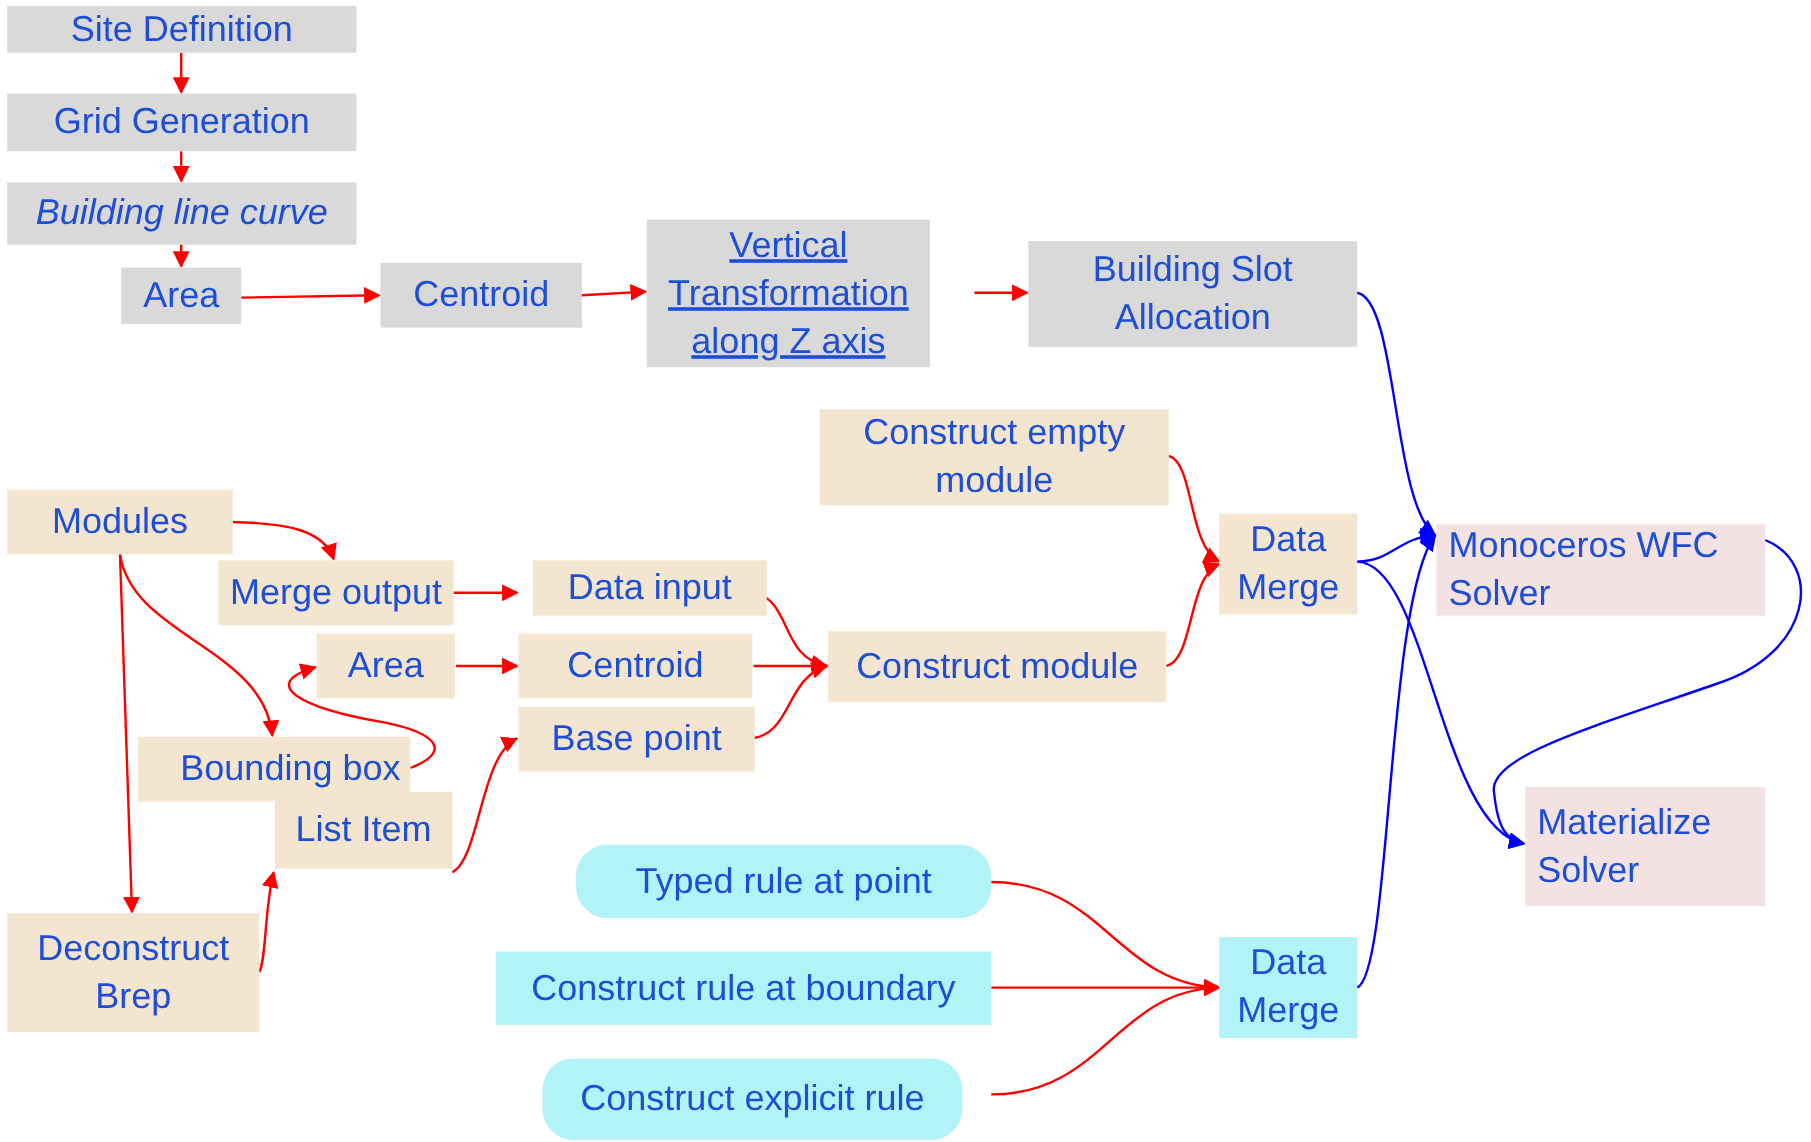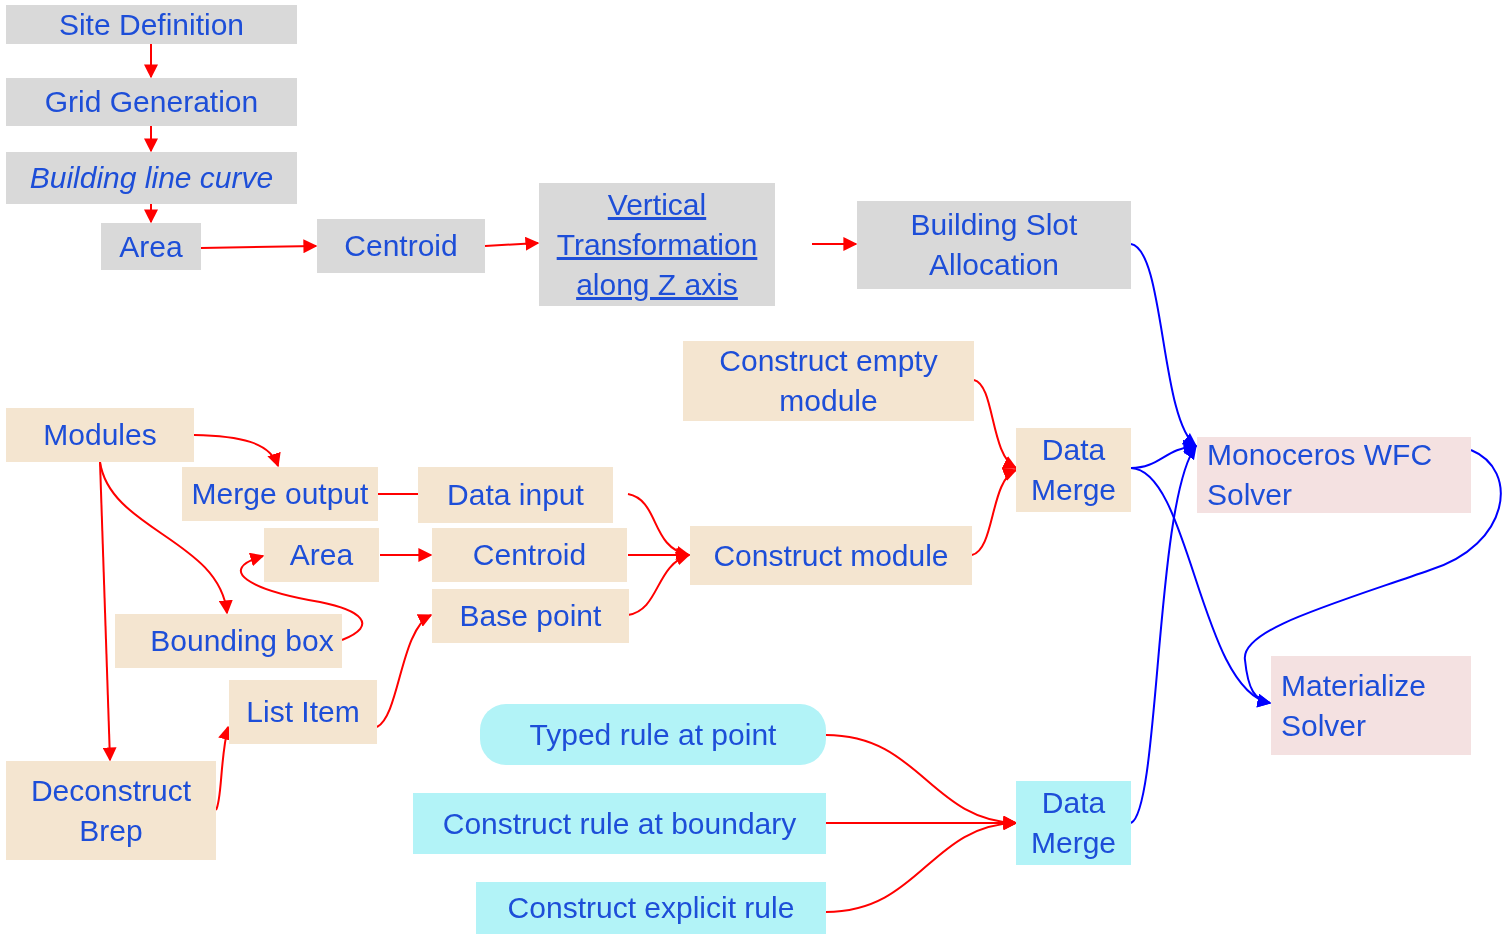--- a/index.html
+++ b/index.html
@@ -74,35 +74,35 @@
   <div class="node gray" style="left:539px;top:183px;width:236px;height:123px;text-decoration:underline;">Vertical
 Transformation
 along Z axis</div>
   <div class="node gray" style="left:857px;top:201px;width:274px;height:88px;">Building Slot
 Allocation</div>
 
   <div class="node beige" style="left:683px;top:341px;width:291px;height:80px;">Construct empty
 module</div>
   <div class="node beige" style="left:6px;top:408px;width:188px;height:54px;">Modules</div>
   <div class="node beige" style="left:182px;top:467px;width:196px;height:54px;">Merge output</div>
-  <div class="node beige" style="left:418px;top:467px;width:195px;height:56px;text-align:center;">Data input</div>
+  <div class="node beige" style="left:444px;top:467px;width:195px;height:46px;text-align:center;">Data input</div>
   <div class="node beige" style="left:264px;top:528px;width:115px;height:54px;">Area</div>
   <div class="node beige" style="left:432px;top:528px;width:195px;height:54px;">Centroid</div>
   <div class="node beige" style="left:432px;top:589px;width:197px;height:54px;">Base point</div>
   <div class="node beige" style="left:115px;top:614px;width:227px;height:54px;padding-left:27px;">Bounding box</div>
   <div class="node beige" style="left:690px;top:526px;width:282px;height:59px;">Construct module</div>
   <div class="node beige" style="left:1016px;top:428px;width:115px;height:84px;">Data
 Merge</div>
-  <div class="node beige" style="left:229px;top:680px;width:148px;height:64px;">List Item</div>
+  <div class="node beige" style="left:229px;top:660px;width:148px;height:64px;">List Item</div>
   <div class="node beige" style="left:6px;top:761px;width:210px;height:99px;">Deconstruct
 Brep</div>
 
   <div class="node cyan" style="left:480px;top:704px;width:346px;height:61px;border-radius:26px;">Typed rule at point</div>
   <div class="node cyan" style="left:413px;top:793px;width:413px;height:61px;">Construct rule at boundary</div>
-  <div class="node cyan" style="left:476px;top:882px;width:350px;height:52px;">Construct explicit rule</div>
+  <div class="node cyan" style="left:452px;top:882px;width:350px;height:68px;border-radius:26px;">Construct explicit rule</div>
   <div class="node cyan" style="left:1016px;top:781px;width:115px;height:84px;">Data
 Merge</div>
 
   <div class="node pink left" style="left:1197px;top:401px;width:274px;height:76px;margin-top:36px;">Monoceros WFC
 Solver</div>
   <div class="node pink left" style="left:1271px;top:656px;width:200px;height:99px;">Materialize
 Solver</div>
 
 </div>
 

